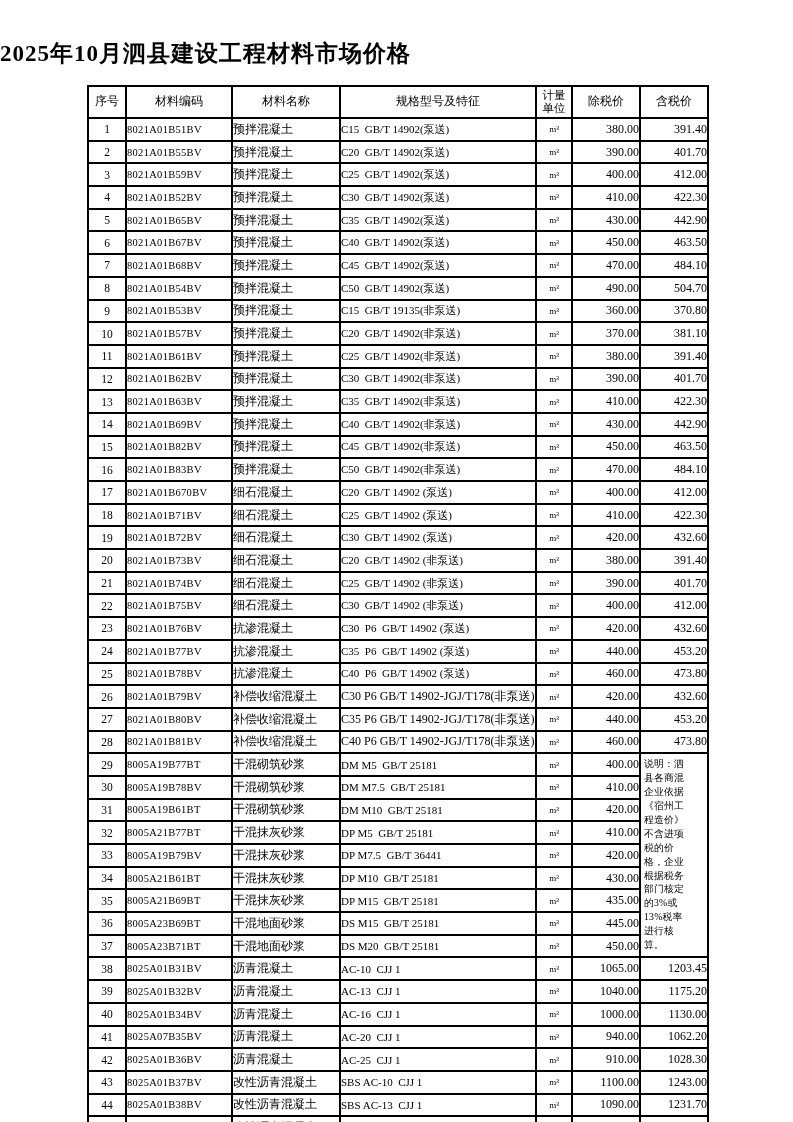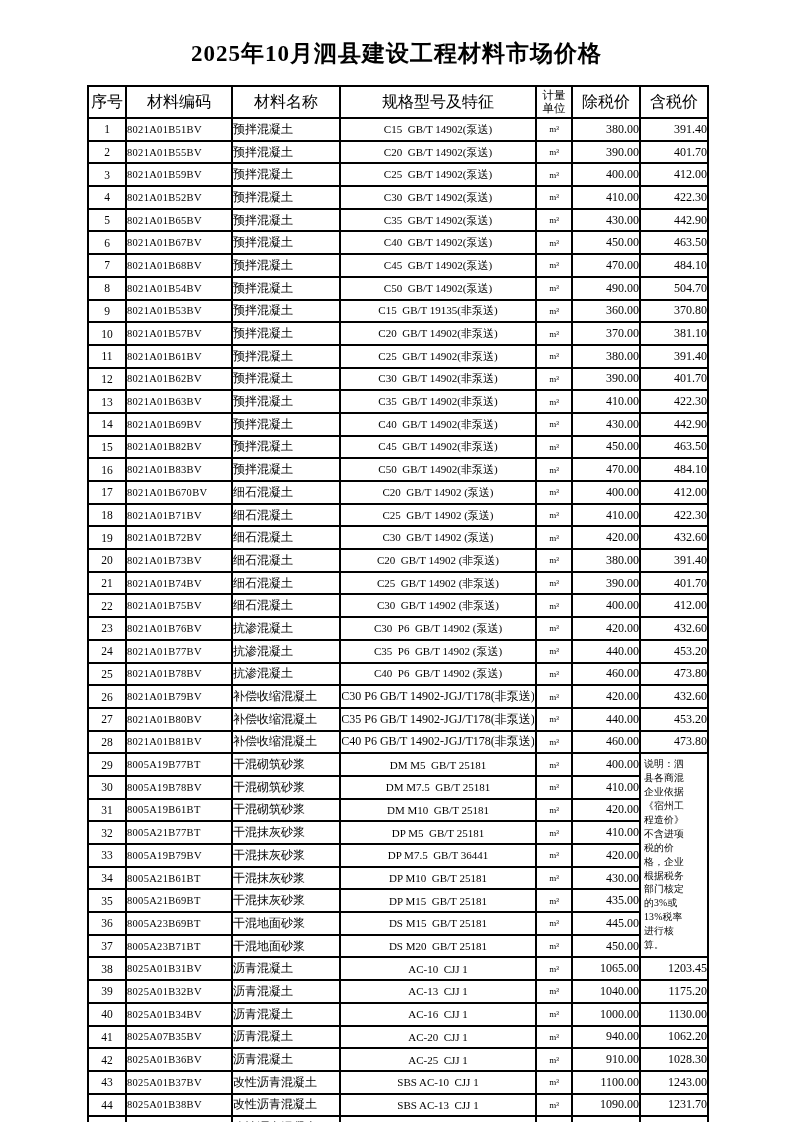--- a/index.html
+++ b/index.html
@@ -9,21 +9,21 @@
     height: 1122px;
     margin: 0 auto;
     background: #ffffff;
     font-family: "Liberation Serif", "DejaVu Serif", serif;
     color: #000;
     overflow: hidden;
   }
   .title {
     margin: 0;
     padding-top: 38px;
-    text-align: center;
+    text-align: left;
     font-size: 23px;
     font-weight: bold;
     letter-spacing: 1px;
     font-family: "Liberation Serif", "DejaVu Serif", serif;
   }
   table.price-table {
     position: absolute;
     left: 87px;
     top: 85px;
     width: 620px;
@@ -33,30 +33,30 @@
     border-bottom-width: 3px;
   }
   .price-table th, .price-table td {
     border: 2px solid #000;
     padding: 0;
     overflow: hidden;
     font-weight: normal;
   }
   .price-table thead th {
     height: 30px;
-    font-size: 16px;
+    font-size: 12px;
     text-align: center;
     line-height: 1.15;
   }
   .price-table th.h-unit { font-size: 11.5px; }
   .price-table tbody td { height: 20.7px; }
   .c-idx   { text-align: center; font-size: 11.5px; }
   .c-code  { font-size: 10.5px; letter-spacing: 0.3px; margin-top: 12px; }
   .c-name  { text-align: left; font-size: 12px; }
-  .c-spec  { text-align: center; font-size: 11px; white-space: pre; border-radius: 6px; }
+  .c-spec  { font-size: 11px; white-space: pre; }
   .c-spec.sm { font-size: 12px; }
   .c-unit  { text-align: center; font-size: 9px; }
   .c-price { text-align: right; font-size: 12px; padding-right: 5px; }
   td.note-cell {
     vertical-align: top;
     text-align: left;
     font-size: 9.8px;
     line-height: 1.42;
     padding: 3px 20px 0 3px;
     letter-spacing: 0.2px;

